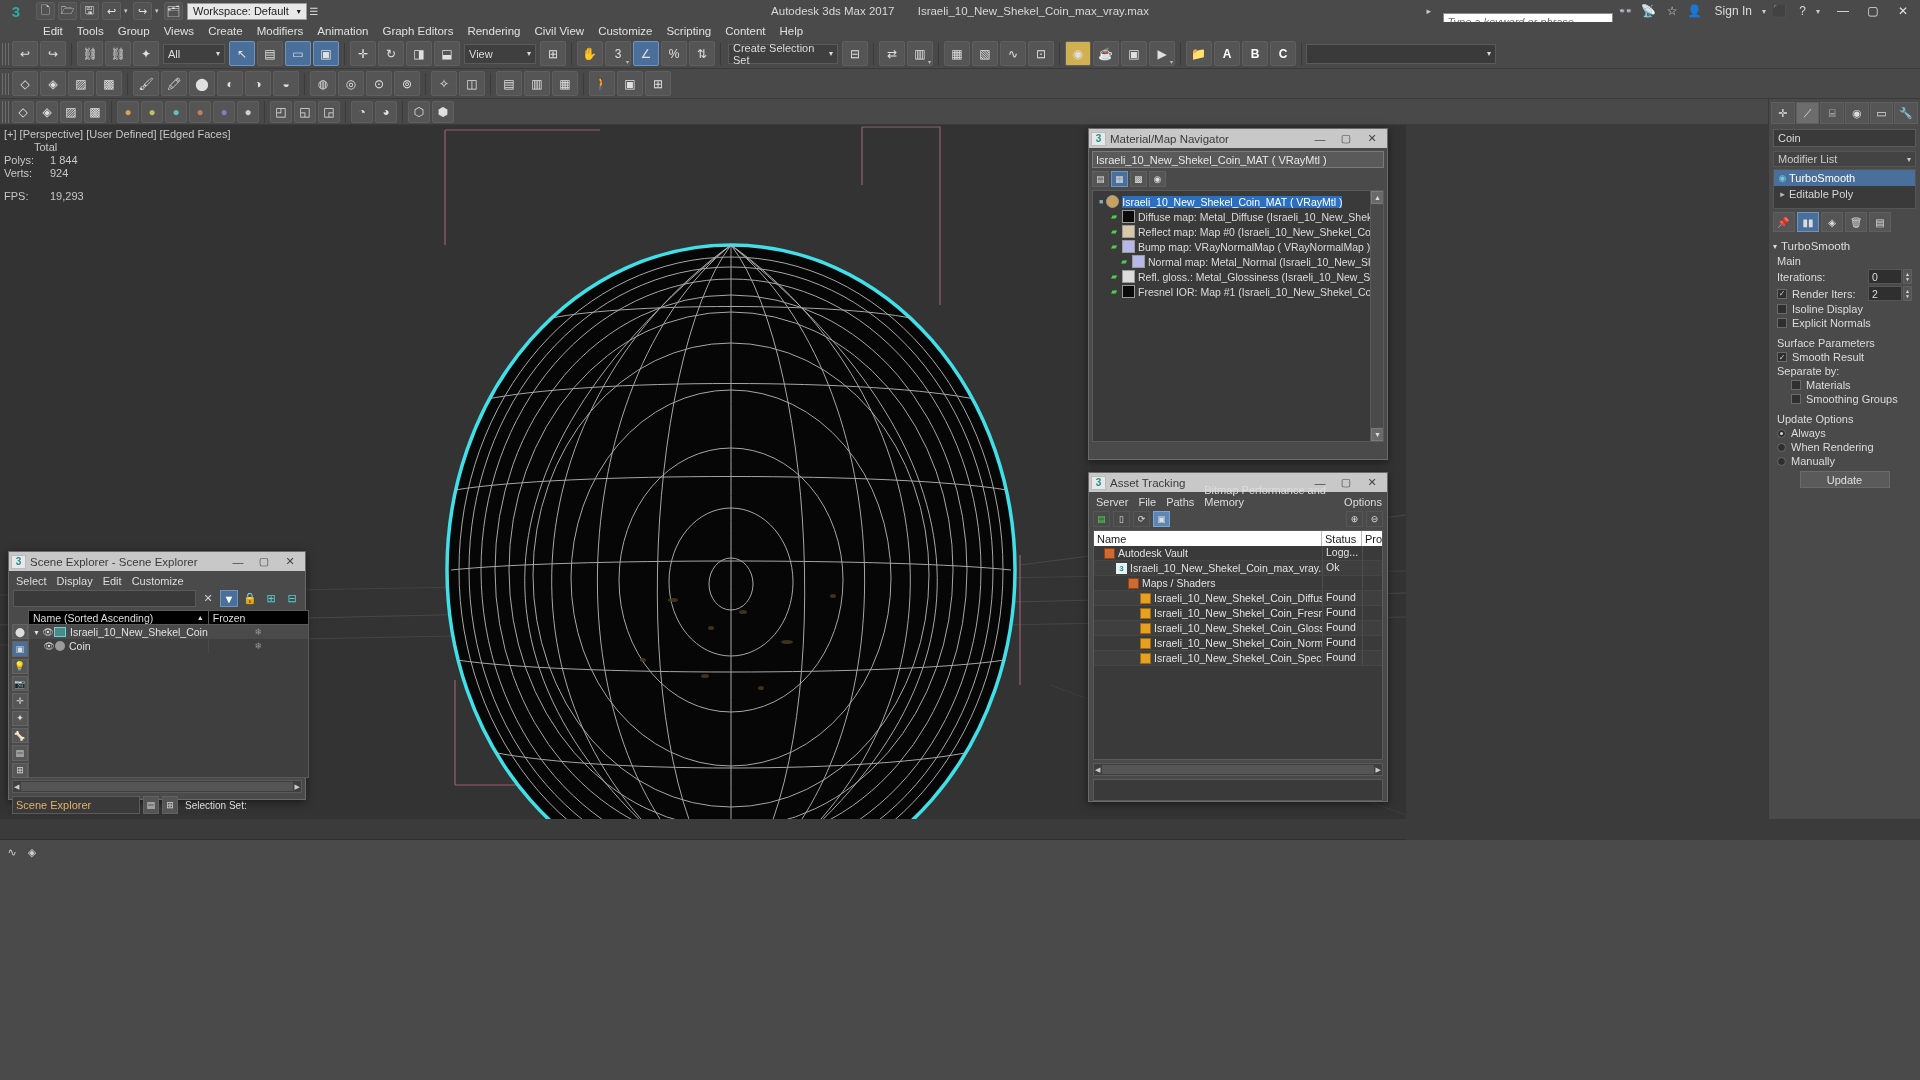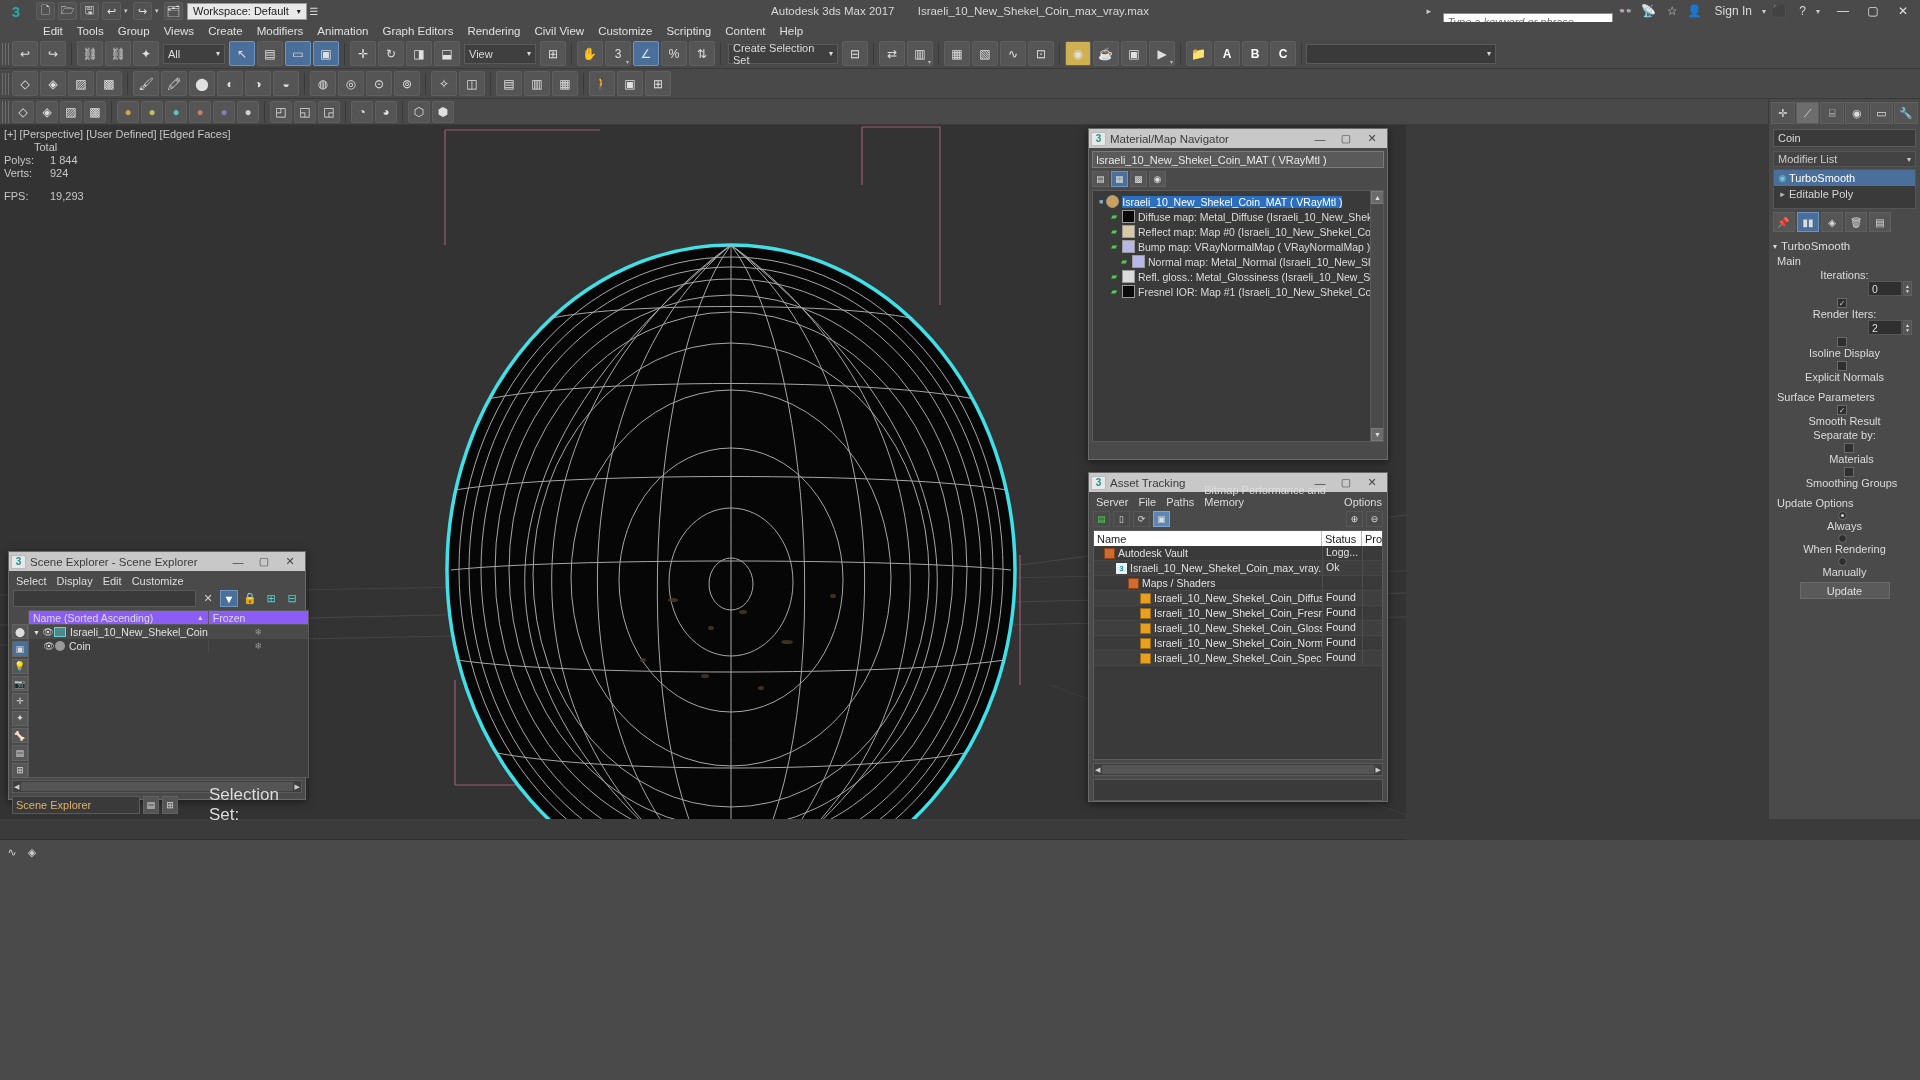--- a/index.html
+++ b/index.html
@@ -83,21 +83,21 @@
   .eyeicon { width:13px; font-size:9px; color:#6fc9d8; text-align:center; }
   .mods-tools { display:flex; margin:3px 4px 0 4px; gap:2px; }
   .mtb { width:22px; height:20px; background:#555; border:1px solid #5f5f5f;
     display:flex; align-items:center; justify-content:center; font-size:10px; color:#ddd; }
   .mtb.on { background:#4a6f9a; border-color:#6d94c0; }
   .rollout { margin-top:6px; }
   .rhead { background:#4a4a4a; color:#dcdcdc; font-size:11.5px; padding:2px 4px;
     display:flex; align-items:center; }
   .rhead .tri { font-size:8px; margin-right:4px; }
   .sub { color:#dcdcdc; font-size:11px; padding:1px 8px; }
-  .prow { display:flex; align-items:center; padding:1px 8px; font-size:11px; color:#dcdcdc;flex-direction:column; }
+  .prow { display:flex; align-items:center; padding:1px 8px; font-size:11px; color:#dcdcdc; }
   .spin { margin-left:auto; display:flex; align-items:center; }
   .spinval { width:34px; height:15px; background:#2f2f2f; border:1px solid #565656;
     color:#ddd; font-size:10.5px; padding:0 3px; display:flex; align-items:center; }
   .spinar { width:9px; height:15px; background:#555; border:1px solid #5f5f5f; margin-left:1px;
     display:flex; flex-direction:column; align-items:center; justify-content:center;
     font-size:5px; line-height:5px; color:#ddd; }
   .chk { width:10px; height:10px; background:#2f2f2f; border:1px solid #6a6a6a;
     display:inline-flex; align-items:center; justify-content:center; margin-right:5px;
     font-size:8px; color:#cfcfcf; }
   .rad { width:9px; height:9px; border-radius:50%; background:#2f2f2f; border:1px solid #6a6a6a;
@@ -174,37 +174,37 @@
   .se-ib { width:18px; height:17px; display:flex; align-items:center; justify-content:center;
     font-size:11px; color:#cfcfcf; }
   .se-ib.on { background:#4a6f9a; border:1px solid #6d94c0; color:#fff; }
   .se-body { display:flex; height:168px; margin:0 3px; }
   .se-side { width:18px; background:#4a4a4a; display:flex; flex-direction:column; gap:2px;
     padding-top:14px; }
   .se-sb { width:16px; height:16px; background:#565656; border:1px solid #636363;
     display:flex; align-items:center; justify-content:center; font-size:9px; color:#ddd; }
   .se-sb.on { background:#4a6f9a; }
   .se-grid { flex:1; background:#3f3f3f; border:1px solid #5a5a5a; }
-  .se-hdr { display:flex; height:14px; background:#8b5cf6; font-size:10.5px; color:#dcdcdc;
+  .se-hdr { display:flex; height:14px; background:#000000; font-size:10.5px; color:#dcdcdc;
     border-bottom:1px solid #5a5a5a; }
   .se-hdr .c1 { flex:1; padding-left:4px; display:flex; align-items:center; }
   .se-hdr .c2 { width:100px; padding-left:4px; display:flex; align-items:center;
     border-left:1px solid #5a5a5a; }
   .se-row { display:flex; height:14px; font-size:10.5px; color:#e0e0e0; align-items:center; }
   .se-row .c1 { flex:1; display:flex; align-items:center; padding-left:2px; }
   .se-row .c2 { width:100px; border-left:1px solid #4a4a4a; height:14px;
     display:flex; align-items:center; justify-content:center; color:#9a9a9a; font-size:9px; }
   .se-row.shade { background:#4a4a4a; }
   .se-hscroll { margin:2px 3px; height:13px; background:#3f3f3f; border:1px solid #5a5a5a;
     display:flex; align-items:center; justify-content:space-between; padding:0 1px; }
   .se-foot { display:flex; align-items:center; height:20px; margin:0 3px; gap:3px; }
   .se-f1 { width:128px; height:18px; background:#3a3a3a; border:1px solid #5a5a5a;
     color:#e0b26a; font-size:11px; padding:0 3px; display:flex; align-items:center; }
-  .se-f2 { flex:1; height:18px; color:#dcdcdc; font-size:17px; padding-left:4px;
-    display:flex; align-items:center;margin-left:24px; }
+  .se-f2 { flex:1; height:18px; color:#dcdcdc; font-size:10px; padding-left:4px;
+    display:flex; align-items:center; }
 
   
   .trackbar { position:absolute; left:0; top:819px; width:1406px; height:20px; background:#4a4a4a;
     border-top:1px solid #3a3a3a; }
   .tb-slider { position:absolute; left:0; top:0; width:80px; height:18px; background:#6a6a6a;
     border:1px solid #808080; color:#eee; font-size:10.5px;
     display:flex; align-items:center; justify-content:center; }
   .ruler { position:absolute; left:0; top:839px; width:1406px; height:15px; background:#3f3f3f;
     border-top:1px solid #303030; }
   .ruler .num { position:absolute; top:3px; font-size:10px; color:#bdbdbd; transform:translateX(-50%); }

